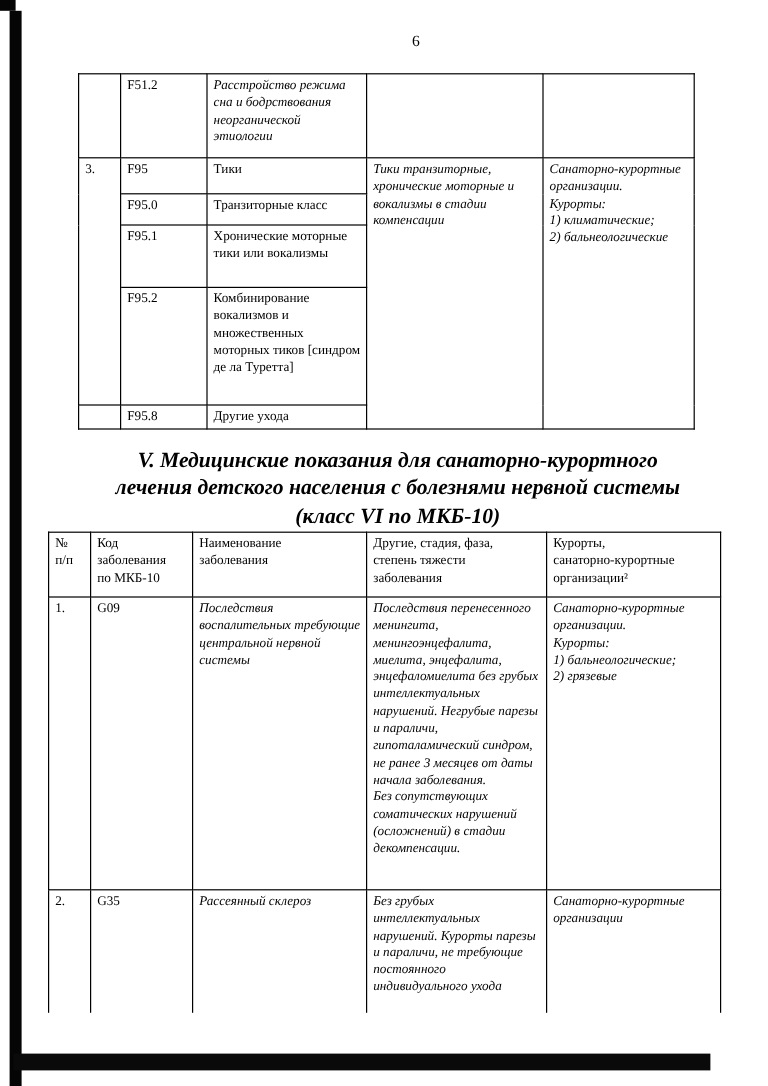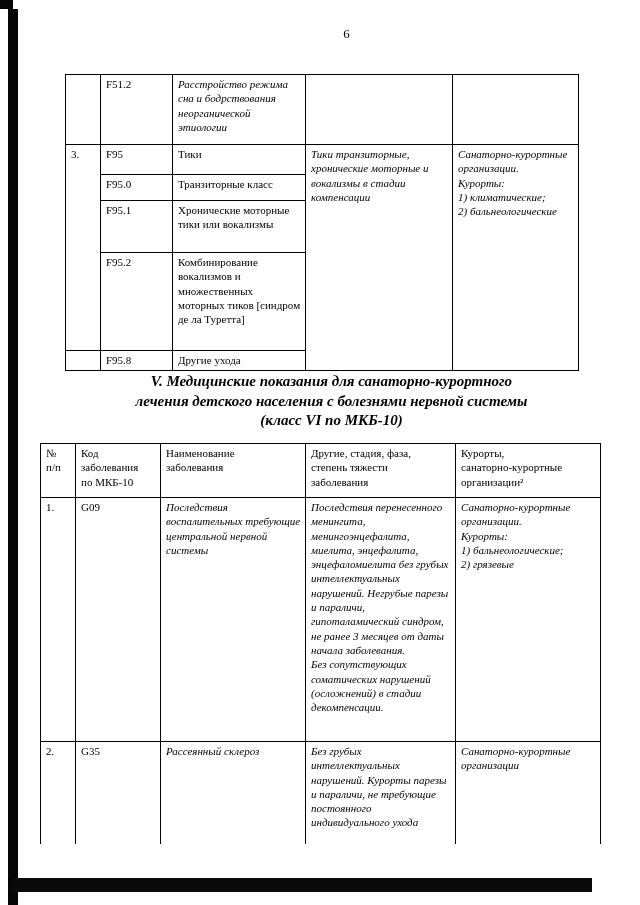--- a/index.html
+++ b/index.html
@@ -29,21 +29,21 @@
     line-height:1.3;
     padding:2px 4px 2px 5px;
     font-weight:normal;
     text-align:left;
     overflow:hidden;
   }
   .pre { white-space:pre-line;font-style:italic; }
   .c-center { text-align:center; padding-left:2px; padding-right:2px; }
   .nb { border-top:none; border-bottom:none;font-family:Liberation Serif, serif; }
 
-  .tbl1 { top:74px; left:65px; width:513px; }
+  .tbl1 { top:61px; left:65px; width:513px; }
   .tbl1 col:nth-child(1){ width:35px; }
   .tbl1 col:nth-child(2){ width:72px; }
   .tbl1 col:nth-child(3){ width:133px; }
   .tbl1 col:nth-child(4){ width:147px; }
   .tbl1 col:nth-child(5){ width:126px; }
 
   .tbl2 { top:443px; left:40px; width:560px; }
   .tbl2 col:nth-child(1){ width:35px; }
   .tbl2 col:nth-child(2){ width:85px; }
   .tbl2 col:nth-child(3){ width:145px; }
@@ -55,21 +55,21 @@
   .rh54{height:54px;} .rh244{height:244px;} .rh102{height:102px;}
 
   .hd {
     font-weight:bold; text-align:center; vertical-align:middle;
     white-space:pre-line;
   }
   .cut td { border-bottom:none; }
 
   .section-heading {
     position:absolute; top:372px; left:75px; width:513px;
-    text-align:center; font-weight:bold; font-size:15px; line-height:1.3;
+    text-align:center; font-weight:bold; font-size:18px; line-height:1.3;
   }
 </style>
 </head>
 <body>
 
 <div>
 
   <div class="corner-mark"></div>
   <div class="left-bar"></div>
   <div class="bottom-bar"></div>

